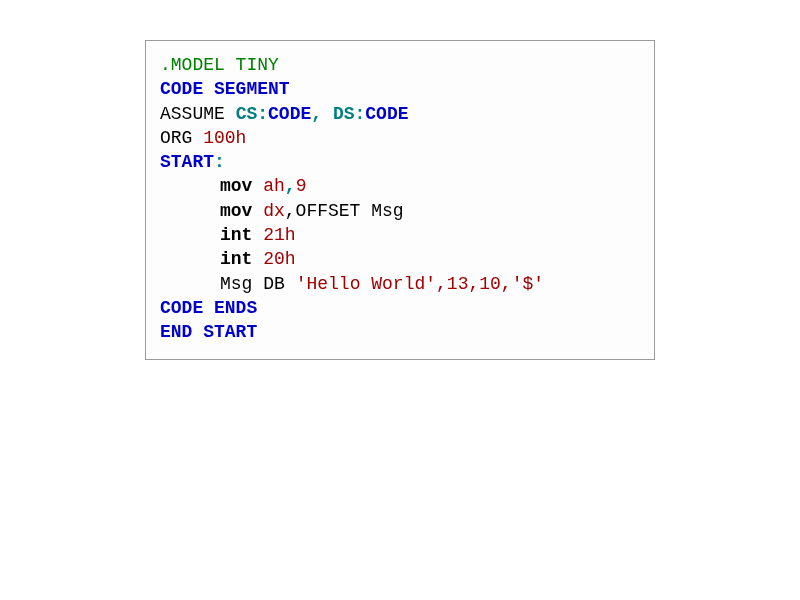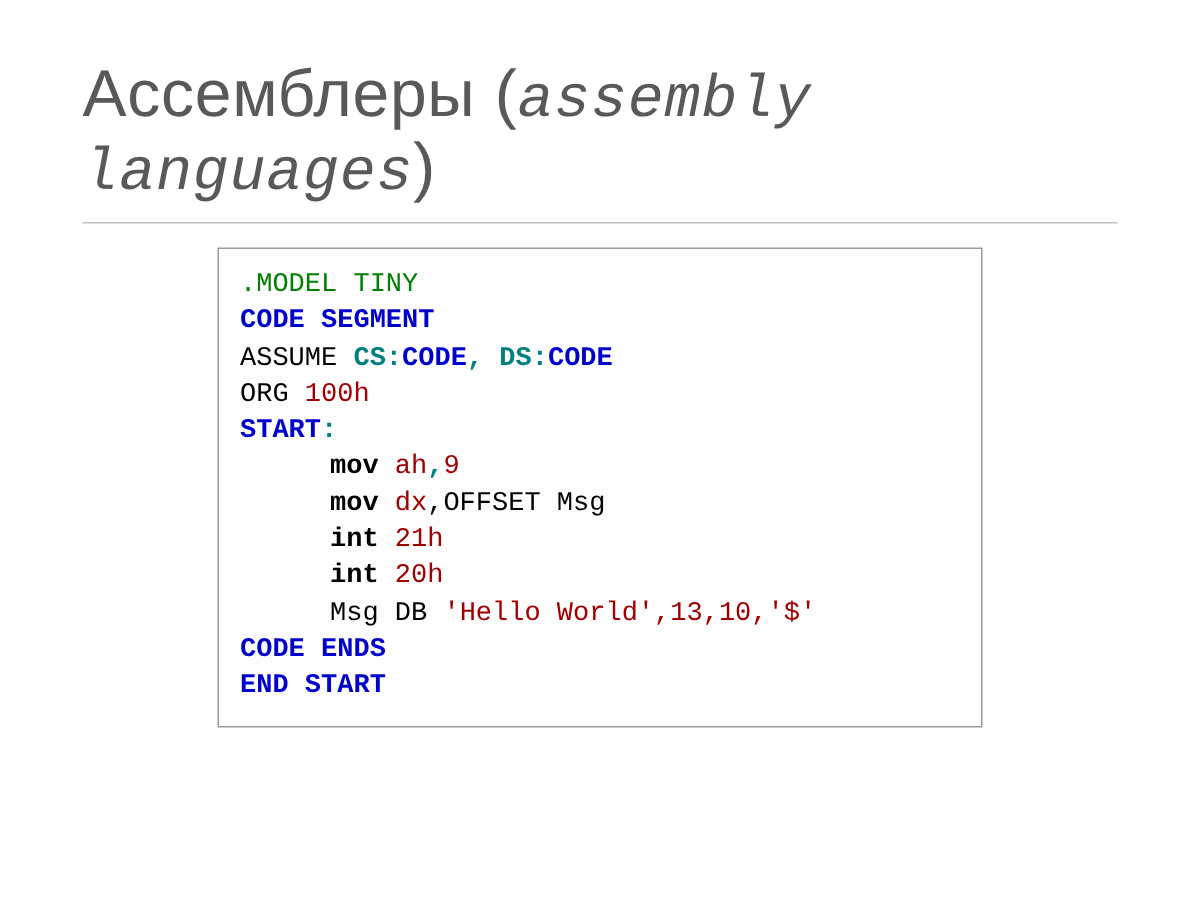--- a/index.html
+++ b/index.html
@@ -61,25 +61,20 @@
   .t-teal  { color: #008080; font-weight: bold; }
   .t-red   { color: #a00000; }
   .t-black { color: #000; }
   .t-bblack{ color: #000; font-weight: bold; }
   .indent1 { padding-left: 60px; display:inline-block; }
 </style>
 </head>
 <body>
 
 <div class="slide">
-  <div class="underline">
-    <h1 class="title">
-      <span>Ассемблеры</span><span> (</span><span class="italic">assembly languages</span><span>)</span>
-    </h1>
-  </div>
 
 
   <div class="codebox"><span class="t-green">.</span><span class="t-green">MODEL TINY</span>
 <span class="t-blue">CODE</span><span class="t-blue"> SEGMENT</span>
 <span class="t-black">ASSUME </span><span class="t-teal">CS</span><span class="t-teal">:</span><span class="t-blue">CODE</span><span class="t-teal">, </span><span class="t-teal">DS</span><span class="t-teal">:</span><span class="t-blue">CODE</span>
 <span class="t-black">ORG </span><span class="t-red">100h</span>
 <span class="t-blue">START</span><span class="t-teal">:</span>
 <span class="indent1"><span class="t-bblack">mov</span><span class="t-red"> ah</span><span class="t-teal">,</span><span class="t-red">9</span></span>
 <span class="indent1"><span class="t-bblack">mov</span><span class="t-red"> dx</span><span class="t-black">,OFFSET Msg</span></span>
 <span class="indent1"><span class="t-bblack">int</span><span class="t-red"> 21h</span></span>

